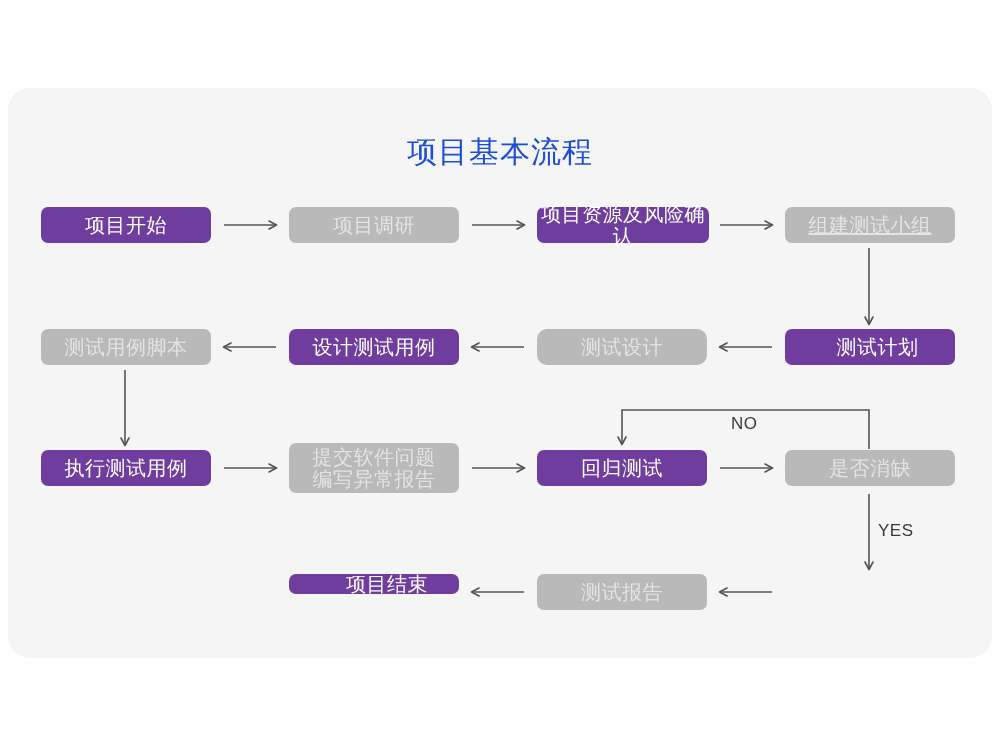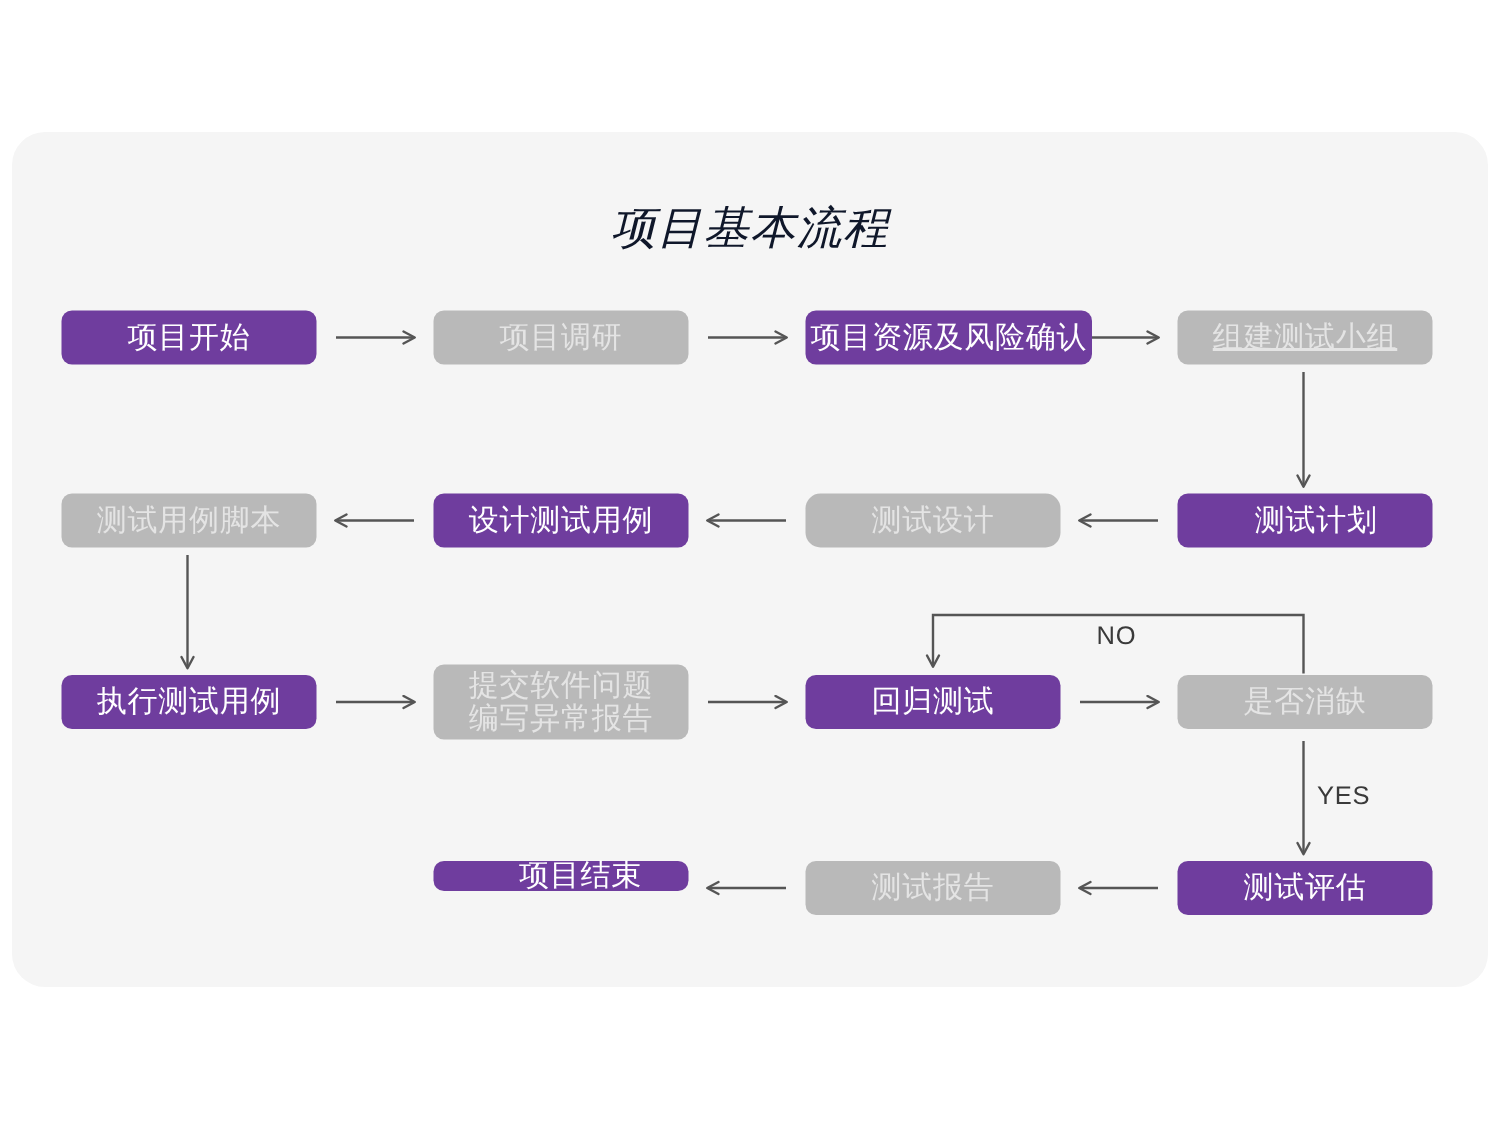--- a/index.html
+++ b/index.html
@@ -28,24 +28,23 @@
     background: #f5f5f5;
     border-radius: 22px;
   }
   .chart-title {
     position: absolute;
     left: 0;
     top: 132px;
     width: 1000px;
     text-align: center;
     font-size: 30px;
-    color: #0f172a;
+    color: #1d4ed8;
     letter-spacing: 1px;
     font-weight: normal;
-    font-style: italic;
   }
   .node {
     position: absolute;
     box-sizing: border-box;
     border-radius: 7px;
     display: flex;
     align-items: center;
     justify-content: center;
     text-align: center;
     font-size: 20px;
@@ -112,34 +111,33 @@
     <path d="M869,449 L869,410 L622,410 L622,444" fill="none" stroke="#555555" stroke-width="1.6" stroke-linejoin="miter" marker-end="url(#ah)"></path>
 
     <line x1="869" y1="494" x2="869" y2="569" stroke="#555555" stroke-width="1.6" marker-end="url(#ah)"></line>
 
     <line x1="772" y1="592" x2="720" y2="592" stroke="#555555" stroke-width="1.6" marker-end="url(#ah)"></line>
     <line x1="524" y1="592" x2="472" y2="592" stroke="#555555" stroke-width="1.6" marker-end="url(#ah)"></line>
   </svg>
 
   <div class="node purple" style="left:41px;  top:207px; width:170px; height:36px;">项目开始</div>
   <div class="node gray" style="left:289px; top:207px; width:170px; height:36px;">项目调研</div>
-  <div class="node purple" style="left:537px; top:207px; width:191px; height:36px;">项目资源及风险确认</div>
+  <div class="node purple" style="left:537px; top:207px; width:172px; height:36px;">项目资源及风险确认</div>
   <div class="node gray" style="left:785px; top:207px; width:170px; height:36px;text-decoration:underline;">组建测试小组</div>
 
   <div class="node gray" style="left:41px;  top:329px; width:170px; height:36px;">测试用例脚本</div>
   <div class="node purple" style="left:289px; top:329px; width:170px; height:36px;">设计测试用例</div>
   <div class="node gray" style="left:537px; top:329px; width:170px; height:36px;border-radius:10px;">测试设计</div>
   <div class="node purple" style="left:785px; top:329px; width:170px; height:36px;padding-left:15px;">测试计划</div>
 
   <div class="node gray" style="left:289px; top:443px; width:170px; height:50px;">提交软件问题
 编写异常报告</div>
   <div class="node purple" style="left:41px;  top:450px; width:170px; height:36px;">执行测试用例</div>
   <div class="node purple" style="left:537px; top:450px; width:170px; height:36px;">回归测试</div>
   <div class="node gray" style="left:785px; top:450px; width:170px; height:36px;">是否消缺</div>
 
   <div class="node purple" style="left:289px; top:574px; width:170px; height:20px;padding-left:26px;">项目结束</div>
   <div class="node gray" style="left:537px; top:574px; width:170px; height:36px;">测试报告</div>
-  <div class="node purple" style="left:785px; top:574px; width:170px; height:36px;">测试评估</div>
 
   <div class="edge-label" style="left:731px; top:414px;">NO</div>
   <div class="edge-label" style="left:878px; top:521px;">YES</div>
 
 </div>
 
 </body></html>

